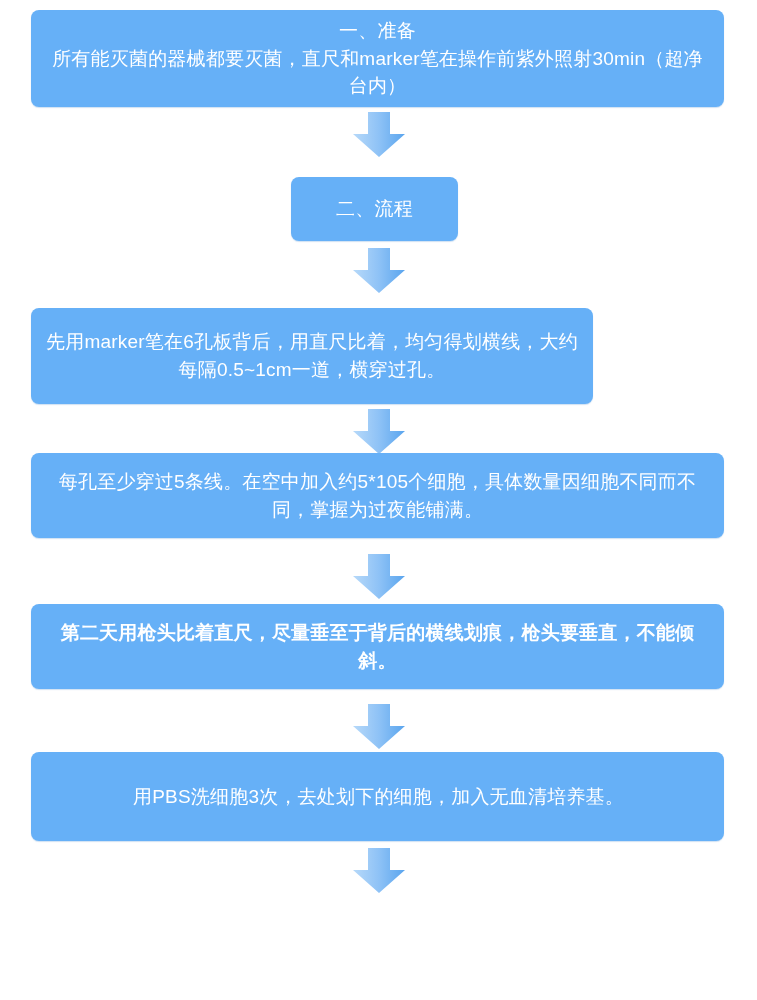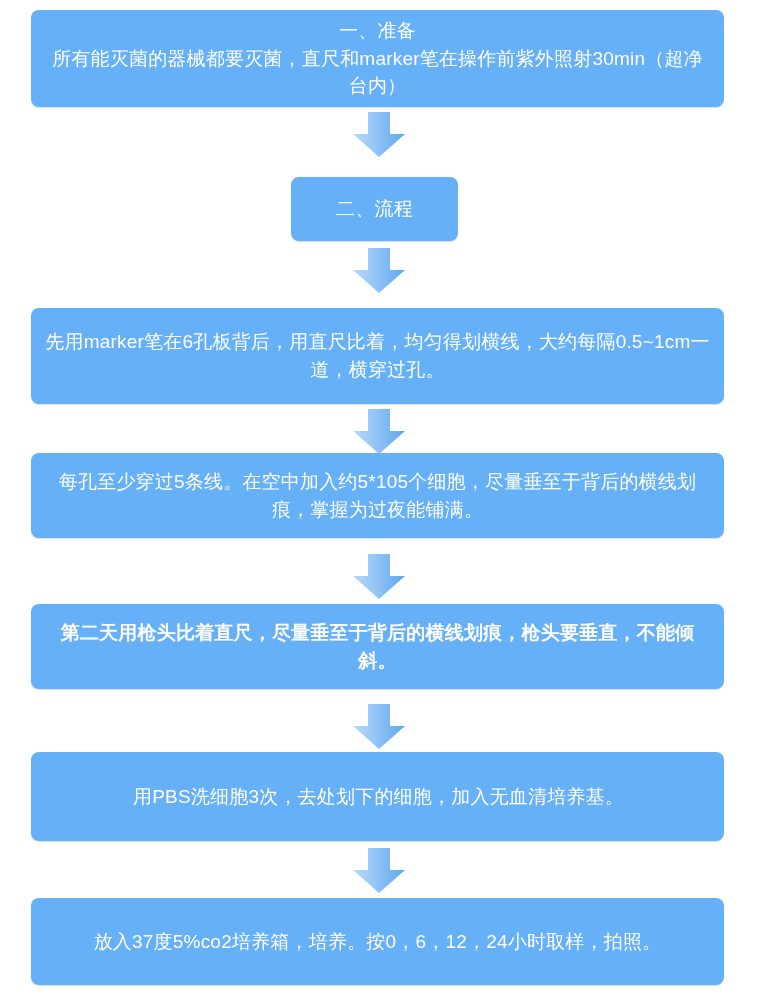--- a/index.html
+++ b/index.html
@@ -39,21 +39,21 @@
 
   .node-text {
     display: block;
     width: 100%;
     white-space: pre-line;
   }
 
   
   .node.n1 { left: 31px;  top: 10px;  width: 693px; height: 97px;  font-size: 19px; }
   .node.n2 { left: 291px; top: 177px; width: 167px; height: 64px;  font-size: 19px; }
-  .node.n3 { left: 31px;  top: 308px; width: 693px; height: 96px;  font-size: 19px; }
+  .node.n3 { left: 31px;  top: 308px; width: 562px; height: 96px;  font-size: 19px; }
   .node.n4 { left: 31px;  top: 453px; width: 693px; height: 85px;  font-size: 19px; }
   .node.n5 { left: 31px;  top: 604px; width: 693px; height: 85px;  font-size: 19px; font-weight: bold; }
   .node.n6 { left: 31px;  top: 752px; width: 693px; height: 89px;  font-size: 19px; padding-left: 16px; }
   .node.n7 { left: 31px;  top: 898px; width: 693px; height: 87px;  font-size: 19px; }
 
   
   .arrow {
     position: absolute;
     width: 54px;
     height: 46px;
@@ -118,21 +118,21 @@
           <stop offset="0" stop-color="#b7d9f9"></stop>
           <stop offset="0.5" stop-color="#8ec2f6"></stop>
           <stop offset="1" stop-color="#5aa5ee"></stop>
         </linearGradient>
       </defs>
       <polygon points="16,0 38,0 38,22 53,22 27,45 1,22 16,22" fill="url(#ag3)"></polygon>
     </svg>
   </div>
 
   <div class="node n4">
-    <span class="node-text">每孔至少穿过5条线。在空中加入约5*105个细胞，尽量垂至于背后的横线划痕，掌握为过夜能铺满。</span>
+    <span class="node-text">每孔至少穿过5条线。在空中加入约5*105个细胞，具体数量因细胞不同而不同，掌握为过夜能铺满。</span>
   </div>
 
   <div class="arrow a4">
     <svg viewBox="0 0 54 46" xmlns="http://www.w3.org/2000/svg">
       <defs>
         <linearGradient id="ag4" x1="0" y1="0" x2="1" y2="0">
           <stop offset="0" stop-color="#b7d9f9"></stop>
           <stop offset="0.5" stop-color="#8ec2f6"></stop>
           <stop offset="1" stop-color="#5aa5ee"></stop>
         </linearGradient>
@@ -168,17 +168,14 @@
         <linearGradient id="ag6" x1="0" y1="0" x2="1" y2="0">
           <stop offset="0" stop-color="#b7d9f9"></stop>
           <stop offset="0.5" stop-color="#8ec2f6"></stop>
           <stop offset="1" stop-color="#5aa5ee"></stop>
         </linearGradient>
       </defs>
       <polygon points="16,0 38,0 38,22 53,22 27,45 1,22 16,22" fill="url(#ag6)"></polygon>
     </svg>
   </div>
 
-  <div class="node n7">
-    <span class="node-text">放入37度5%co2培养箱，培养。按0，6，12，24小时取样，拍照。</span>
-  </div>
 
 </div>
 
 </body></html>

